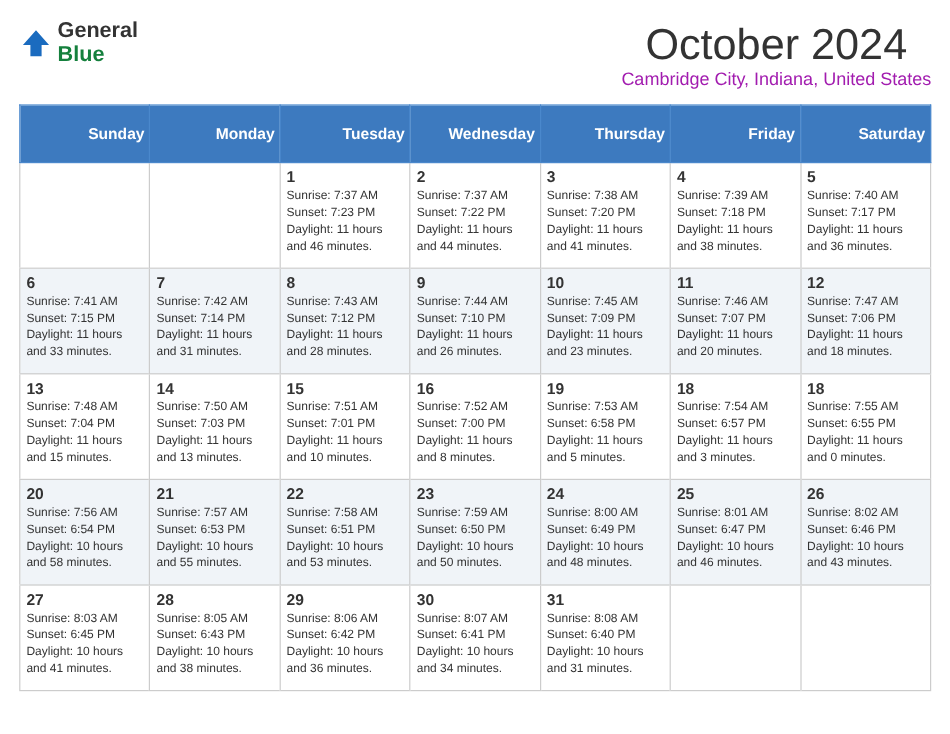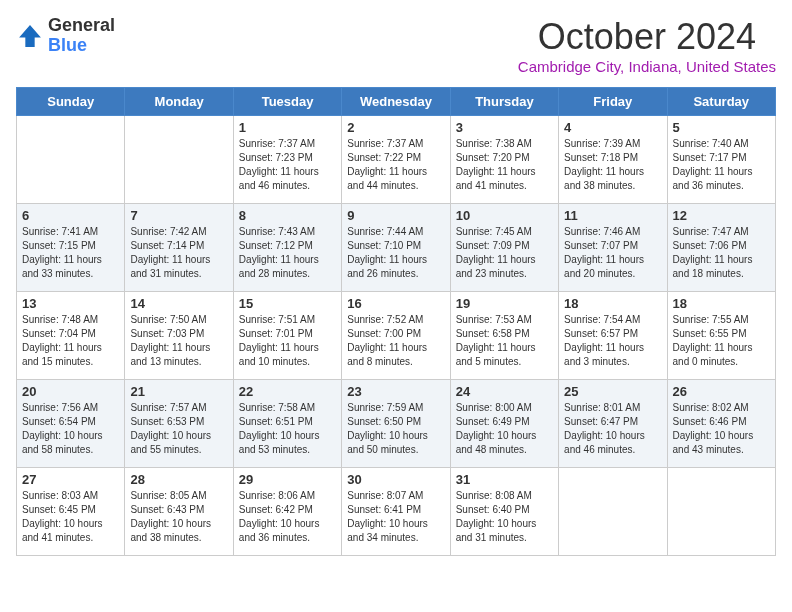--- a/index.html
+++ b/index.html
@@ -20,21 +20,21 @@
       display: flex;
       align-items: center;
       gap: 4px;
     }
     .logo-text {
       font-size: 18px;
       font-weight: bold;
       line-height: 1.1;
     }
     .logo-text .general { color: #333; }
-    .logo-text .blue { color: #3b82f6; }
+    .logo-text .blue { color: #15803d; }
     .logo-icon {
       width: 28px;
       height: 28px;
     }
     .title-area {
       text-align: center;
     }
     .month-title {
       font-size: 36px;
       font-weight: normal;
@@ -47,22 +47,22 @@
     table {
       width: 100%;
       border-collapse: collapse;
       border: 1px solid #ccc;
     }
     thead tr th {
       background: #3d7abf;
       color: #fff;
       font-size: 13px;
       font-weight: bold;
-      padding: 6px 4px;
-      text-align: center;
+      padding: 16px 4px;
+      text-align: right;
       border: 1px solid #4a88cc;
     }
     tbody tr {
       border-bottom: 1px solid #ccc;
     }
     tbody tr:nth-child(odd) {
       background: #fff;
     }
     tbody tr:nth-child(even) {
       background: #f0f4f8;

